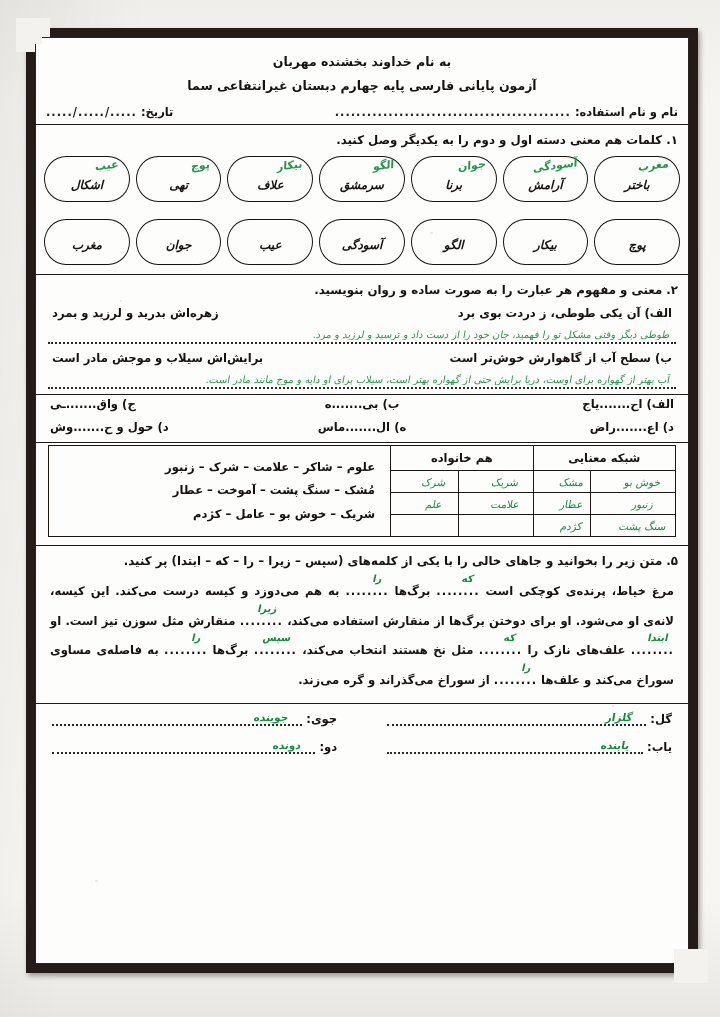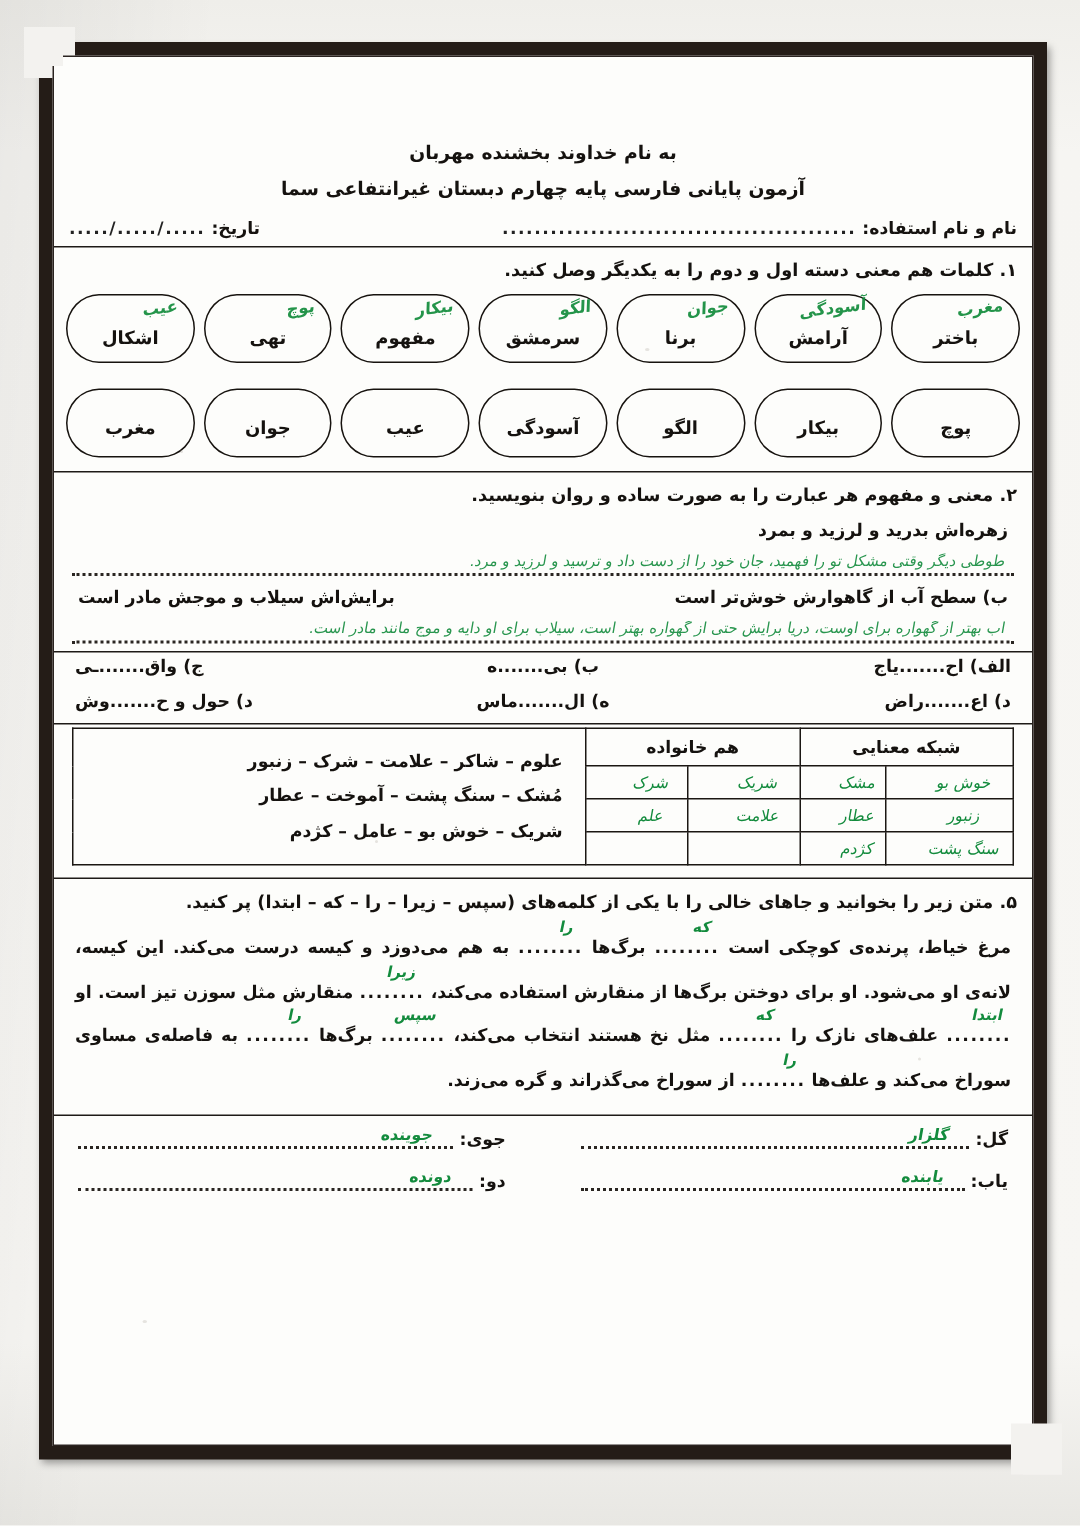--- a/index.html
+++ b/index.html
@@ -34,21 +34,20 @@
   #framein{
     position:absolute;left:9px;top:9px;right:9px;bottom:9px;
     background:#fdfdfb;
     border:1px solid #2a2320;
   }
   #sheet{
     position:absolute;inset:0;
     padding:0;
     color:#15120f;
     direction:rtl;
-    margin-top:40px;
   }
   .corner-nick{
     position:absolute;width:26px;height:26px;background:#f3f2ef;z-index:5;
   }
   .cn-tl{left:16px;top:18px;}
   .cn-br{right:12px;bottom:34px;}
   .hdr{
     text-align:center;font-weight:bold;font-size:12.5px;
     padding-top:12px;line-height:1.9;
   }
@@ -67,21 +66,21 @@
 
   
   .bubble-row{display:flex;justify-content:center;gap:6px;padding:3px 8px;}
   .bubble{
     position:relative;
     width:88px;height:46px;
     border:1.8px solid #17130f;border-radius:22px/23px;
     display:flex;align-items:flex-end;justify-content:center;
     box-sizing:border-box;
   }
-  .bubble .w{font-size:12px;font-weight:bold;padding-bottom:9px;}
+  .bubble .w{font-size:12px;font-weight:bold;padding-bottom:9px;font-style:italic;}
   .bubble .ans{
     position:absolute;top:2px;right:10px;
     font-size:11px;color:#128c3c;
     font-family:"DejaVu Sans","Liberation Sans",sans-serif;
     transform:rotate(-7deg) skewX(-9deg);
     font-weight:600;opacity:.92;
   }
   .row2 .bubble .w{padding-bottom:12px;}
 
   
@@ -179,21 +178,21 @@
             <div class="bubble">
               <span class="ans">جوان</span>
               <span class="w">برنا</span>
             </div>
             <div class="bubble">
               <span class="ans">الگو</span>
               <span class="w">سرمشق</span>
             </div>
             <div class="bubble">
               <span class="ans">بیکار</span>
-              <span class="w">مفهوم</span>
+              <span class="w">علاف</span>
             </div>
             <div class="bubble">
               <span class="ans">پوچ</span>
               <span class="w">تهی</span>
             </div>
             <div class="bubble">
               <span class="ans">عیب</span>
               <span class="w">اشکال</span>
             </div>
           </div>
@@ -219,20 +218,21 @@
             <div class="bubble">
               <span class="w">مغرب</span>
             </div>
           </div>
       </div>
 
       <div class="qsec">
         <div class="qtitle">۲. معنی و مفهوم هر عبارت را به صورت ساده و روان بنویسید.</div>
         <div id="q2items">
             <div class="q2line">
+              <span>الف) آن یکی طوطی، ز دردت بوی برد</span>
               <span>زهره‌اش بدرید و لرزید و بمرد</span>
             </div>
             <div class="dotline">
               <span class="hw">طوطی دیگر وقتی مشکل تو را فهمید، جان خود را از دست داد و ترسید و لرزید و مرد.</span>
             </div>
             <div class="q2line">
               <span>ب) سطح آب از گاهوارش خوش‌تر است</span>
               <span>برایش‌اش سیلاب و موجش مادر است</span>
             </div>
             <div class="dotline">

